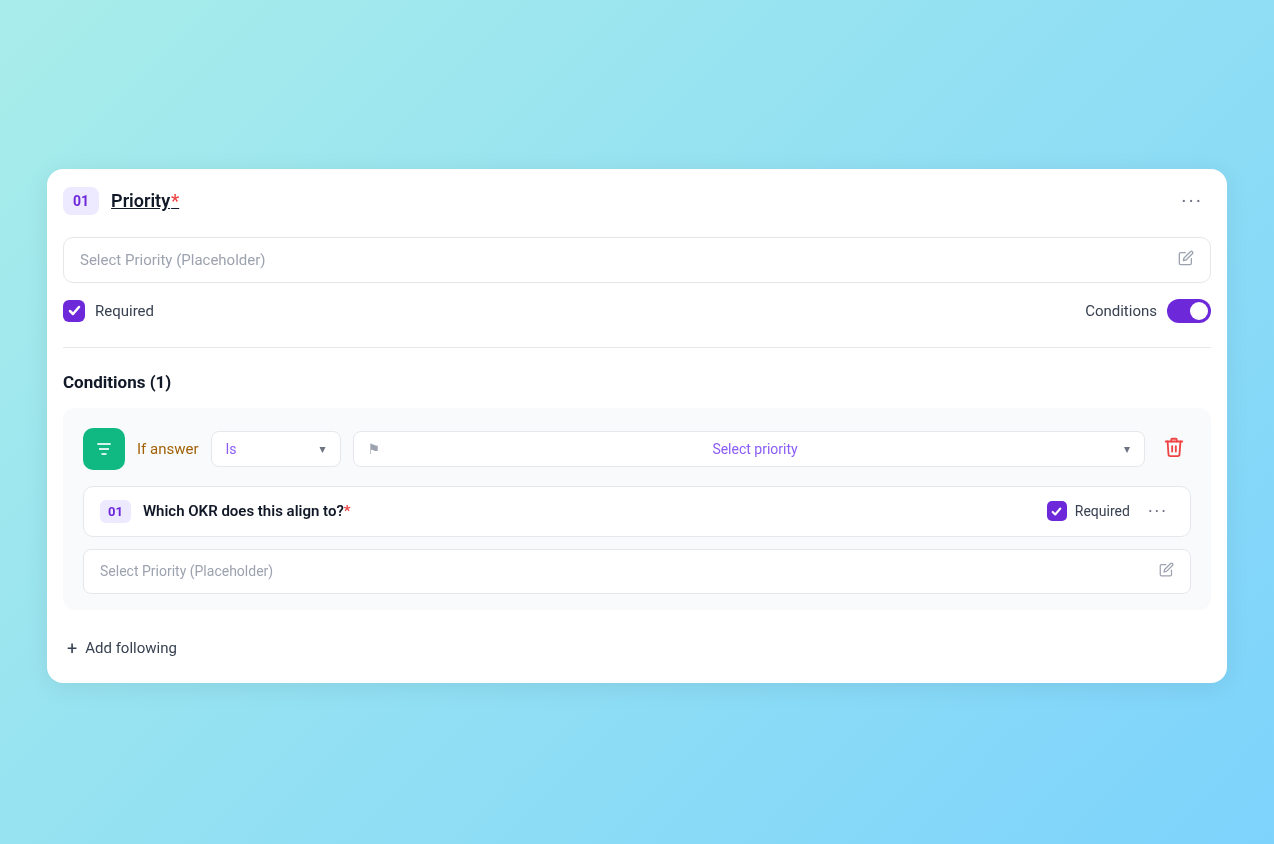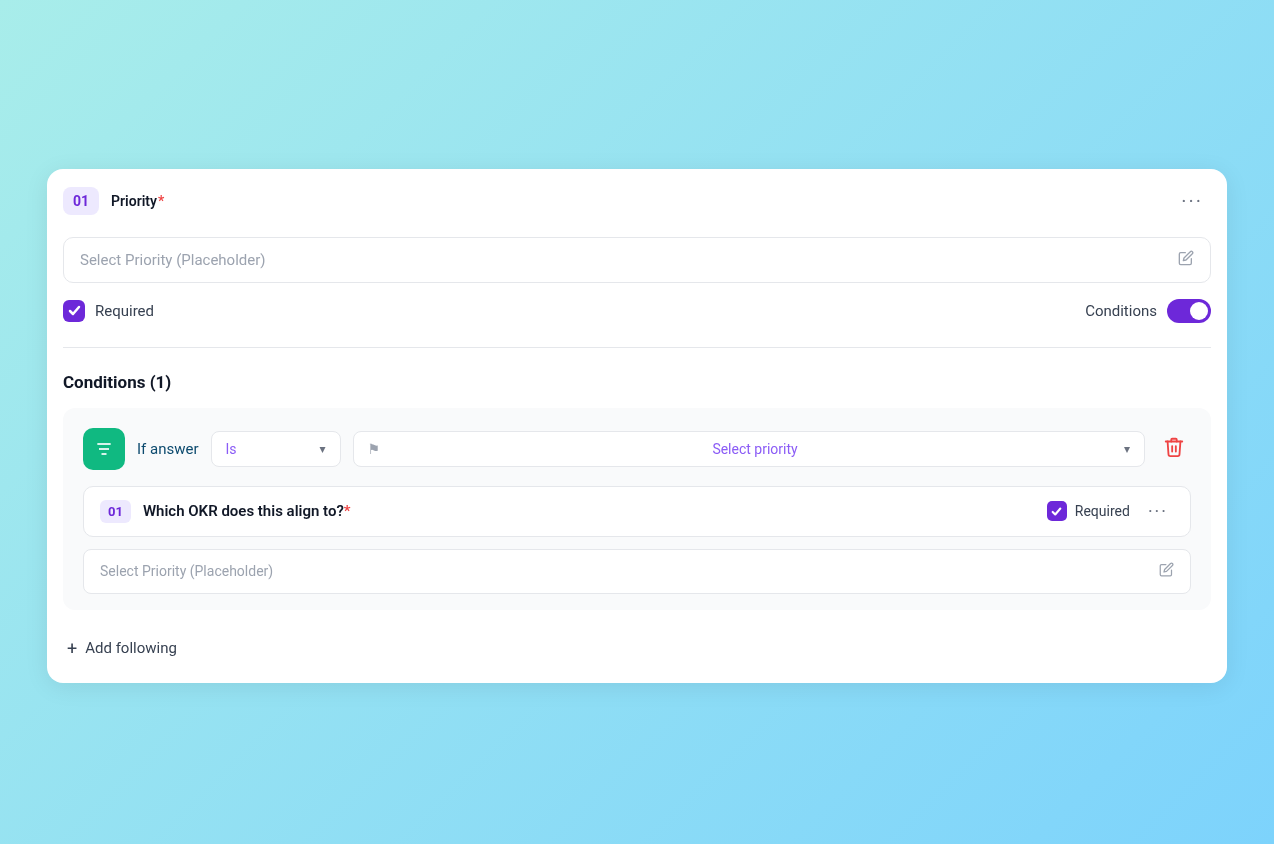--- a/index.html
+++ b/index.html
@@ -47,23 +47,24 @@
       color: #6d28d9;
       font-weight: 700;
       font-size: 14px;
       border-radius: 8px;
       padding: 6px 10px;
       min-width: 36px;
       text-align: center;
     }
 
     .field-title {
-      font-size: 14px;
+      font-size: 18px;
       font-weight: 600;
       color: #111827;
+      text-decoration: underline;
     }
 
     .field-title .required-star {
       color: #ef4444;
       margin-left: 1px;
     }
 
     .more-menu-btn {
       background: none;
       border: none;
@@ -211,21 +212,21 @@
     .filter-icon-btn svg {
       width: 20px;
       height: 20px;
       fill: none;
       stroke: #fff;
       stroke-width: 2;
     }
 
     .if-answer-text {
       font-size: 15px;
-      color: #0c4a6e;
+      color: #a16207;
       white-space: nowrap;
     }
 
     .select-dropdown {
       display: flex;
       align-items: center;
       justify-content: space-between;
       border: 1.5px solid #e5e7eb;
       border-radius: 8px;
       padding: 9px 14px;

